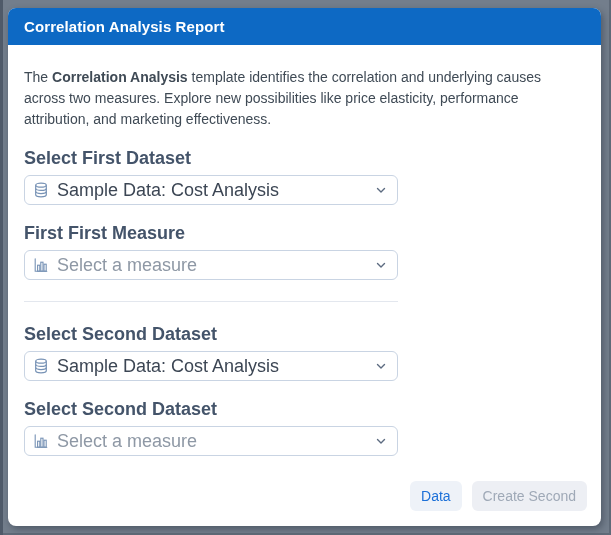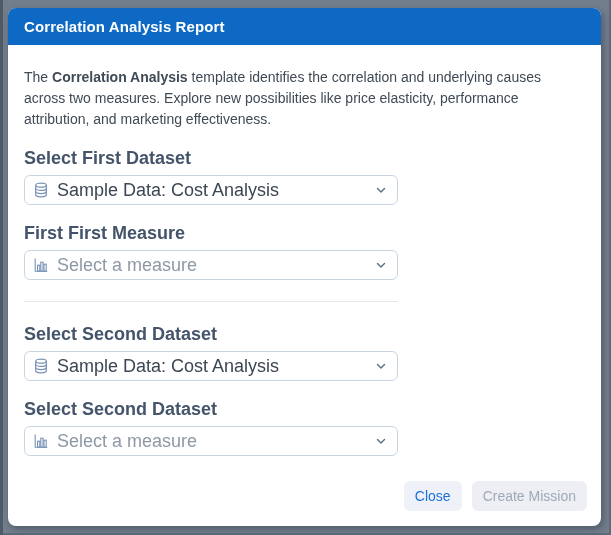--- a/index.html
+++ b/index.html
@@ -149,17 +149,17 @@
           <svg width="12" height="12" viewBox="0 0 12 12" fill="none">
               <path d="M2.5 4.5L6 8l3.5-3.5" stroke="currentColor" stroke-width="1.4" stroke-linecap="round" stroke-linejoin="round"></path>
             </svg>
         </span>
       </div>
     </div>
 
   </div>
 
   <div class="dialog-footer">
-    <button class="btn btn-close">Close</button>
-    <button class="btn btn-disabled" aria-disabled="true">Create Mission</button>
+    <button class="btn btn-close">Data</button>
+    <button class="btn btn-disabled" aria-disabled="true">Create Second</button>
   </div>
 
 </div>
 
 </body></html>

